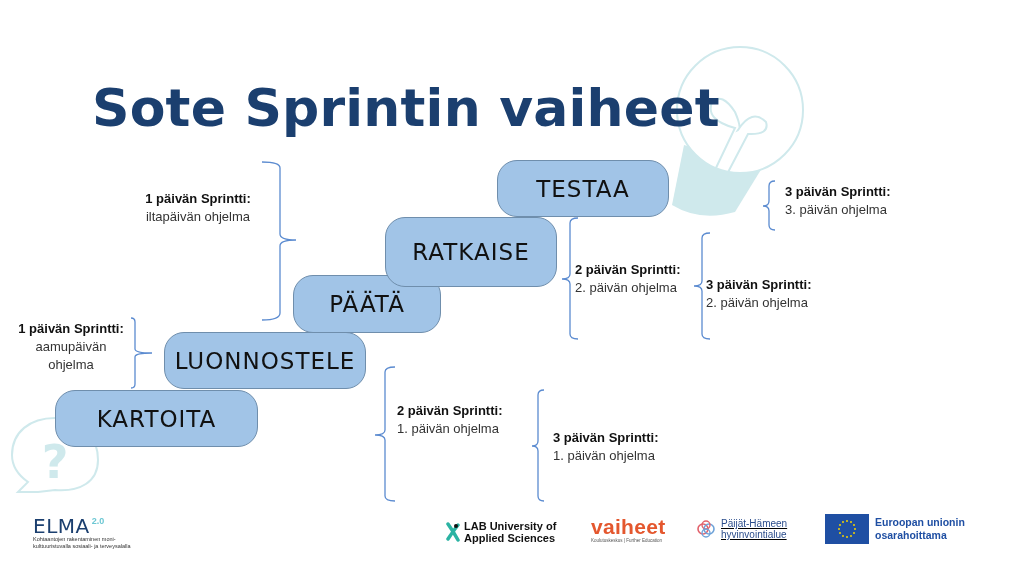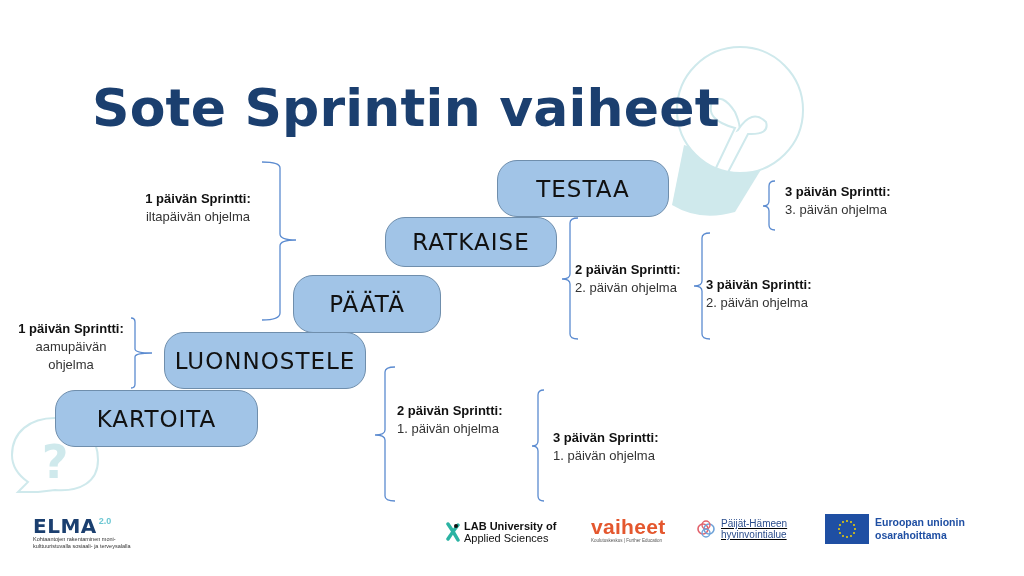--- a/index.html
+++ b/index.html
@@ -66,21 +66,21 @@
 
 <div class="step" style="left:55px;top:390px;width:203px;height:57px;">
   <span>KARTOITA</span>
 </div>
 <div class="step" style="left:164px;top:332px;width:202px;height:57px;">
   <span>LUONNOSTELE</span>
 </div>
 <div class="step" style="left:293px;top:275px;width:148px;height:58px;">
   <span>PÄÄTÄ</span>
 </div>
-<div class="step" style="left:385px;top:217px;width:172px;height:50px;">
+<div class="step" style="left:385px;top:217px;width:172px;height:70px;">
   <span>RATKAISE</span>
 </div>
 <div class="step" style="left:497px;top:160px;width:172px;height:57px;">
   <span>TESTAA</span>
 </div>
 
 <div class="note center" style="left:12px;top:320px;width:118px;">
   <b>1 päivän Sprintti:</b>
   <div>aamupäivän</div>
   <div>ohjelma</div>
@@ -111,36 +111,36 @@
   <div>2. päivän ohjelma</div>
 </div>
 
 <div class="note" style="left:785px;top:183px;">
   <b>3 päivän Sprintti:</b>
   <div>3. päivän ohjelma</div>
 </div>
 
 <div class="logo" style="left:33px;top:516px;">
   <div style="display:flex;align-items:flex-start;">
-    <span style="font-size:20px;font-weight:bold;color:#1b3f6f;font-family:'DejaVu Sans',sans-serif;letter-spacing:0.5px;line-height:20px;">ELMA</span>
+    <span style="font-size:20px;font-weight:normal;color:#1b3f6f;font-family:'DejaVu Sans',sans-serif;letter-spacing:0.5px;line-height:20px;">ELMA</span>
     <span style="font-size:9px;font-weight:bold;color:#6cc7d3;margin-left:2px;line-height:10px;">2.0</span>
   </div>
   <div style="font-size:5.5px;color:#333;line-height:7px;">Kohtaantojen rakentaminen moni-</div>
   <div style="font-size:5.5px;color:#333;line-height:7px;">kulttuuristuvalla sosiaali- ja terveysalalla</div>
 </div>
 
 <div class="logo" style="left:446px;top:520px;display:flex;align-items:center;">
   <svg width="14" height="20">
     <path d="M2,2 Q7,9 12,18" stroke="#2bb3a3" stroke-width="3.5" fill="none" stroke-linecap="round"></path>
     <path d="M12,3 Q8,8 2,17" stroke="#2bb3a3" stroke-width="3.5" fill="none" stroke-linecap="round"></path>
     <circle cx="10" cy="4" r="2" fill="#111"></circle>
   </svg>
   <div style="margin-left:4px;">
     <div style="font-size:11px;font-weight:bold;color:#111;line-height:12px;">LAB University of</div>
-    <div style="font-size:11px;font-weight:normal;color:#111;line-height:12px;">Applied Sciences</div>
+    <div style="font-size:11px;font-weight:bold;color:#111;line-height:12px;">Applied Sciences</div>
   </div>
 </div>
 
 <div class="logo" style="left:591px;top:516px;">
   <div style="font-size:21px;font-weight:bold;color:#e4572e;line-height:22px;letter-spacing:0.3px;">vaiheet</div>
   <div style="font-size:4.5px;color:#555;line-height:6px;">Koulutuskeskus | Further Education</div>
 </div>
 
 <div class="logo" style="left:696px;top:518px;display:flex;align-items:center;">
   <svg width="20" height="20">

